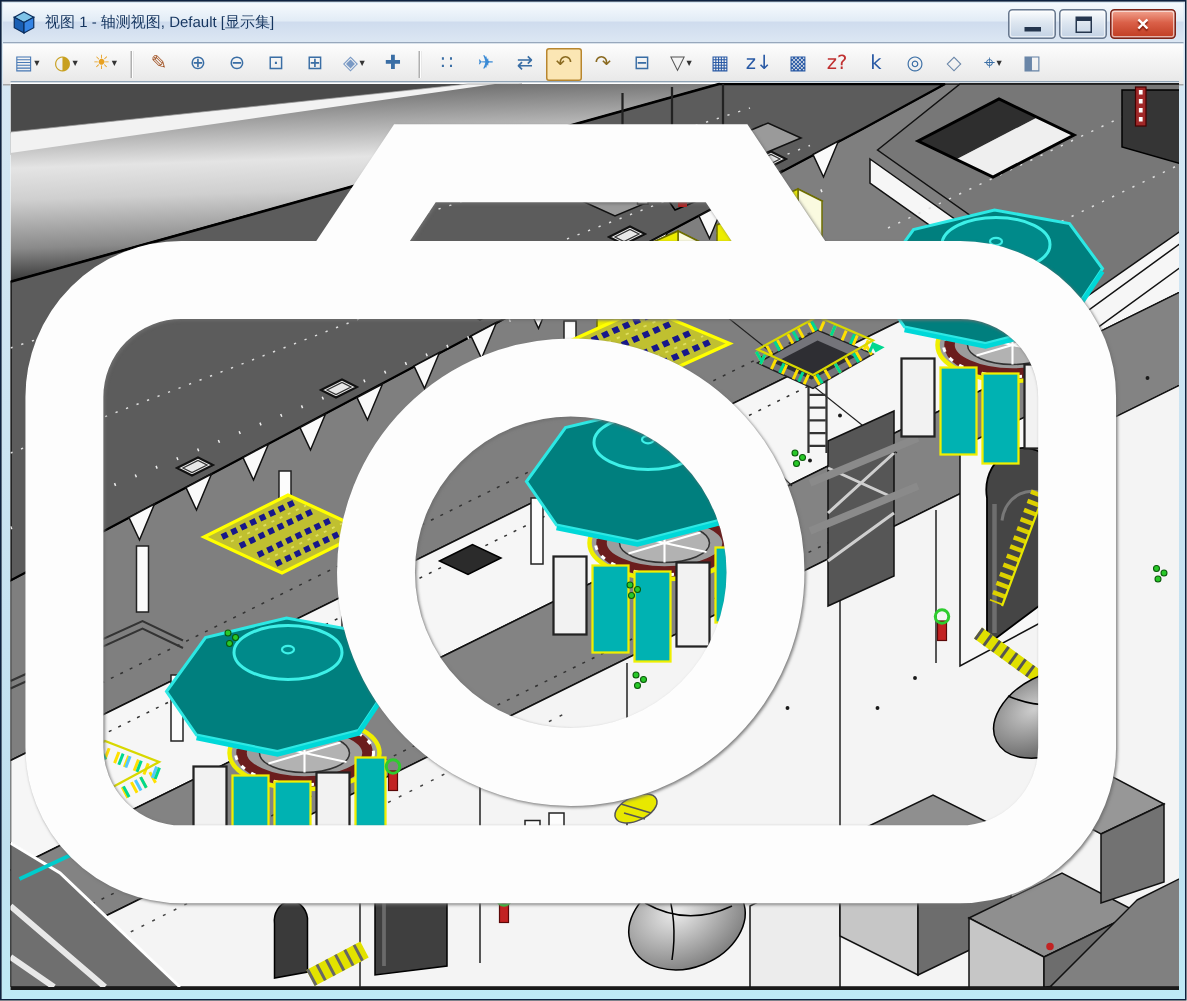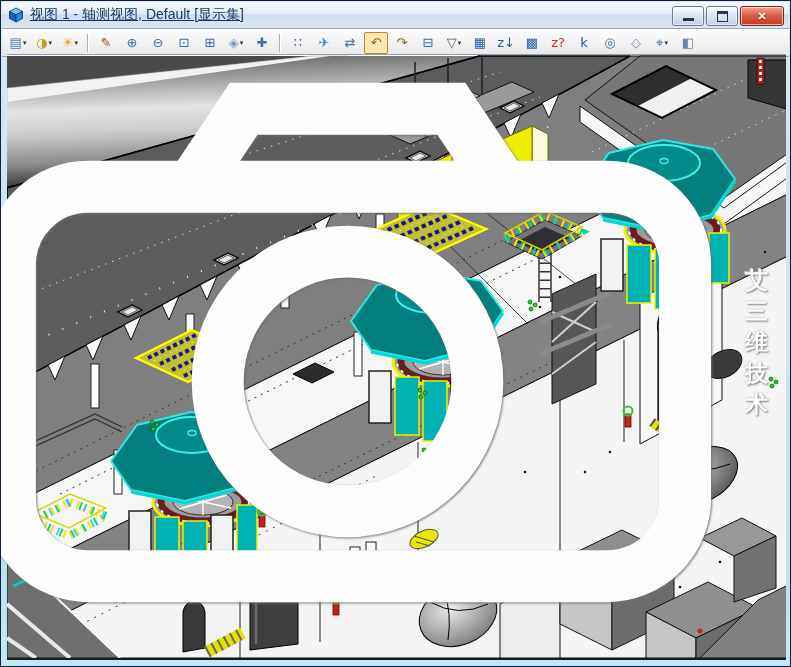--- a/index.html
+++ b/index.html
@@ -7,21 +7,21 @@
     position:relative;width:791px;height:667px;box-sizing:border-box;
     border:1px solid #0e2240;background:linear-gradient(#d8e8f4,#bfe0f0 85%,#bfeaf6);
     font-family:"Liberation Sans", sans-serif; overflow:hidden;
   }
   
   .titlebar{
     position:absolute;left:1px;top:1px;right:1px;height:26px;
     background:linear-gradient(#f6fafd,#e2ecf6 45%,#cfdcee 50%,#dce7f3);
     border-bottom:1px solid #98a8bc;display:flex;align-items:center;gap:6px;padding:0 6px;
   }
-  .title-text{font-size:14px;color:#15355f;white-space:nowrap;text-decoration:underline;}
+  .title-text{font-size:10px;color:#15355f;white-space:nowrap;}
   .winbtns{position:absolute;right:5px;top:4px;display:flex;gap:2px;}
   .ctl{
     width:30px;height:18px;border:1px solid #69798f;border-radius:3px;
     background:linear-gradient(#fbfdfe,#dde6f0 45%,#c3d2e4);
     display:flex;align-items:center;justify-content:center;box-shadow:inset 0 0 0 1px rgba(255,255,255,.6);
   }
   .ctl.close{width:42px;border-color:#7e2418;background:linear-gradient(#f2a490,#da6048 45%,#c03c22);
     color:#fff;font-size:11px;font-weight:bold;text-shadow:0 1px 1px #7e1808;}
   .bar-min{display:block;width:11px;height:3px;background:#25364e;margin-top:7px;}
   .box-restore{display:block;width:9px;height:7px;border:1px solid #25364e;border-top-width:3px;}
@@ -458,16 +458,15 @@
     </svg>
 
     <div class="watermark">
       <span style="display:inline-flex">
         <svg width="30" height="22" viewBox="0 0 30 22" fill="none" stroke="#fdfdfd" stroke-width="2">
           <rect x="2" y="5" width="26" height="15" rx="3"></rect>
           <circle cx="15" cy="12.5" r="5"></circle>
           <path d="M9,5 L11,2 L19,2 L21,5"></path>
         </svg>
       </span>
-      <span>艾三维技术</span>
     </div>
   </div>
 </div>
 
 </body></html>

